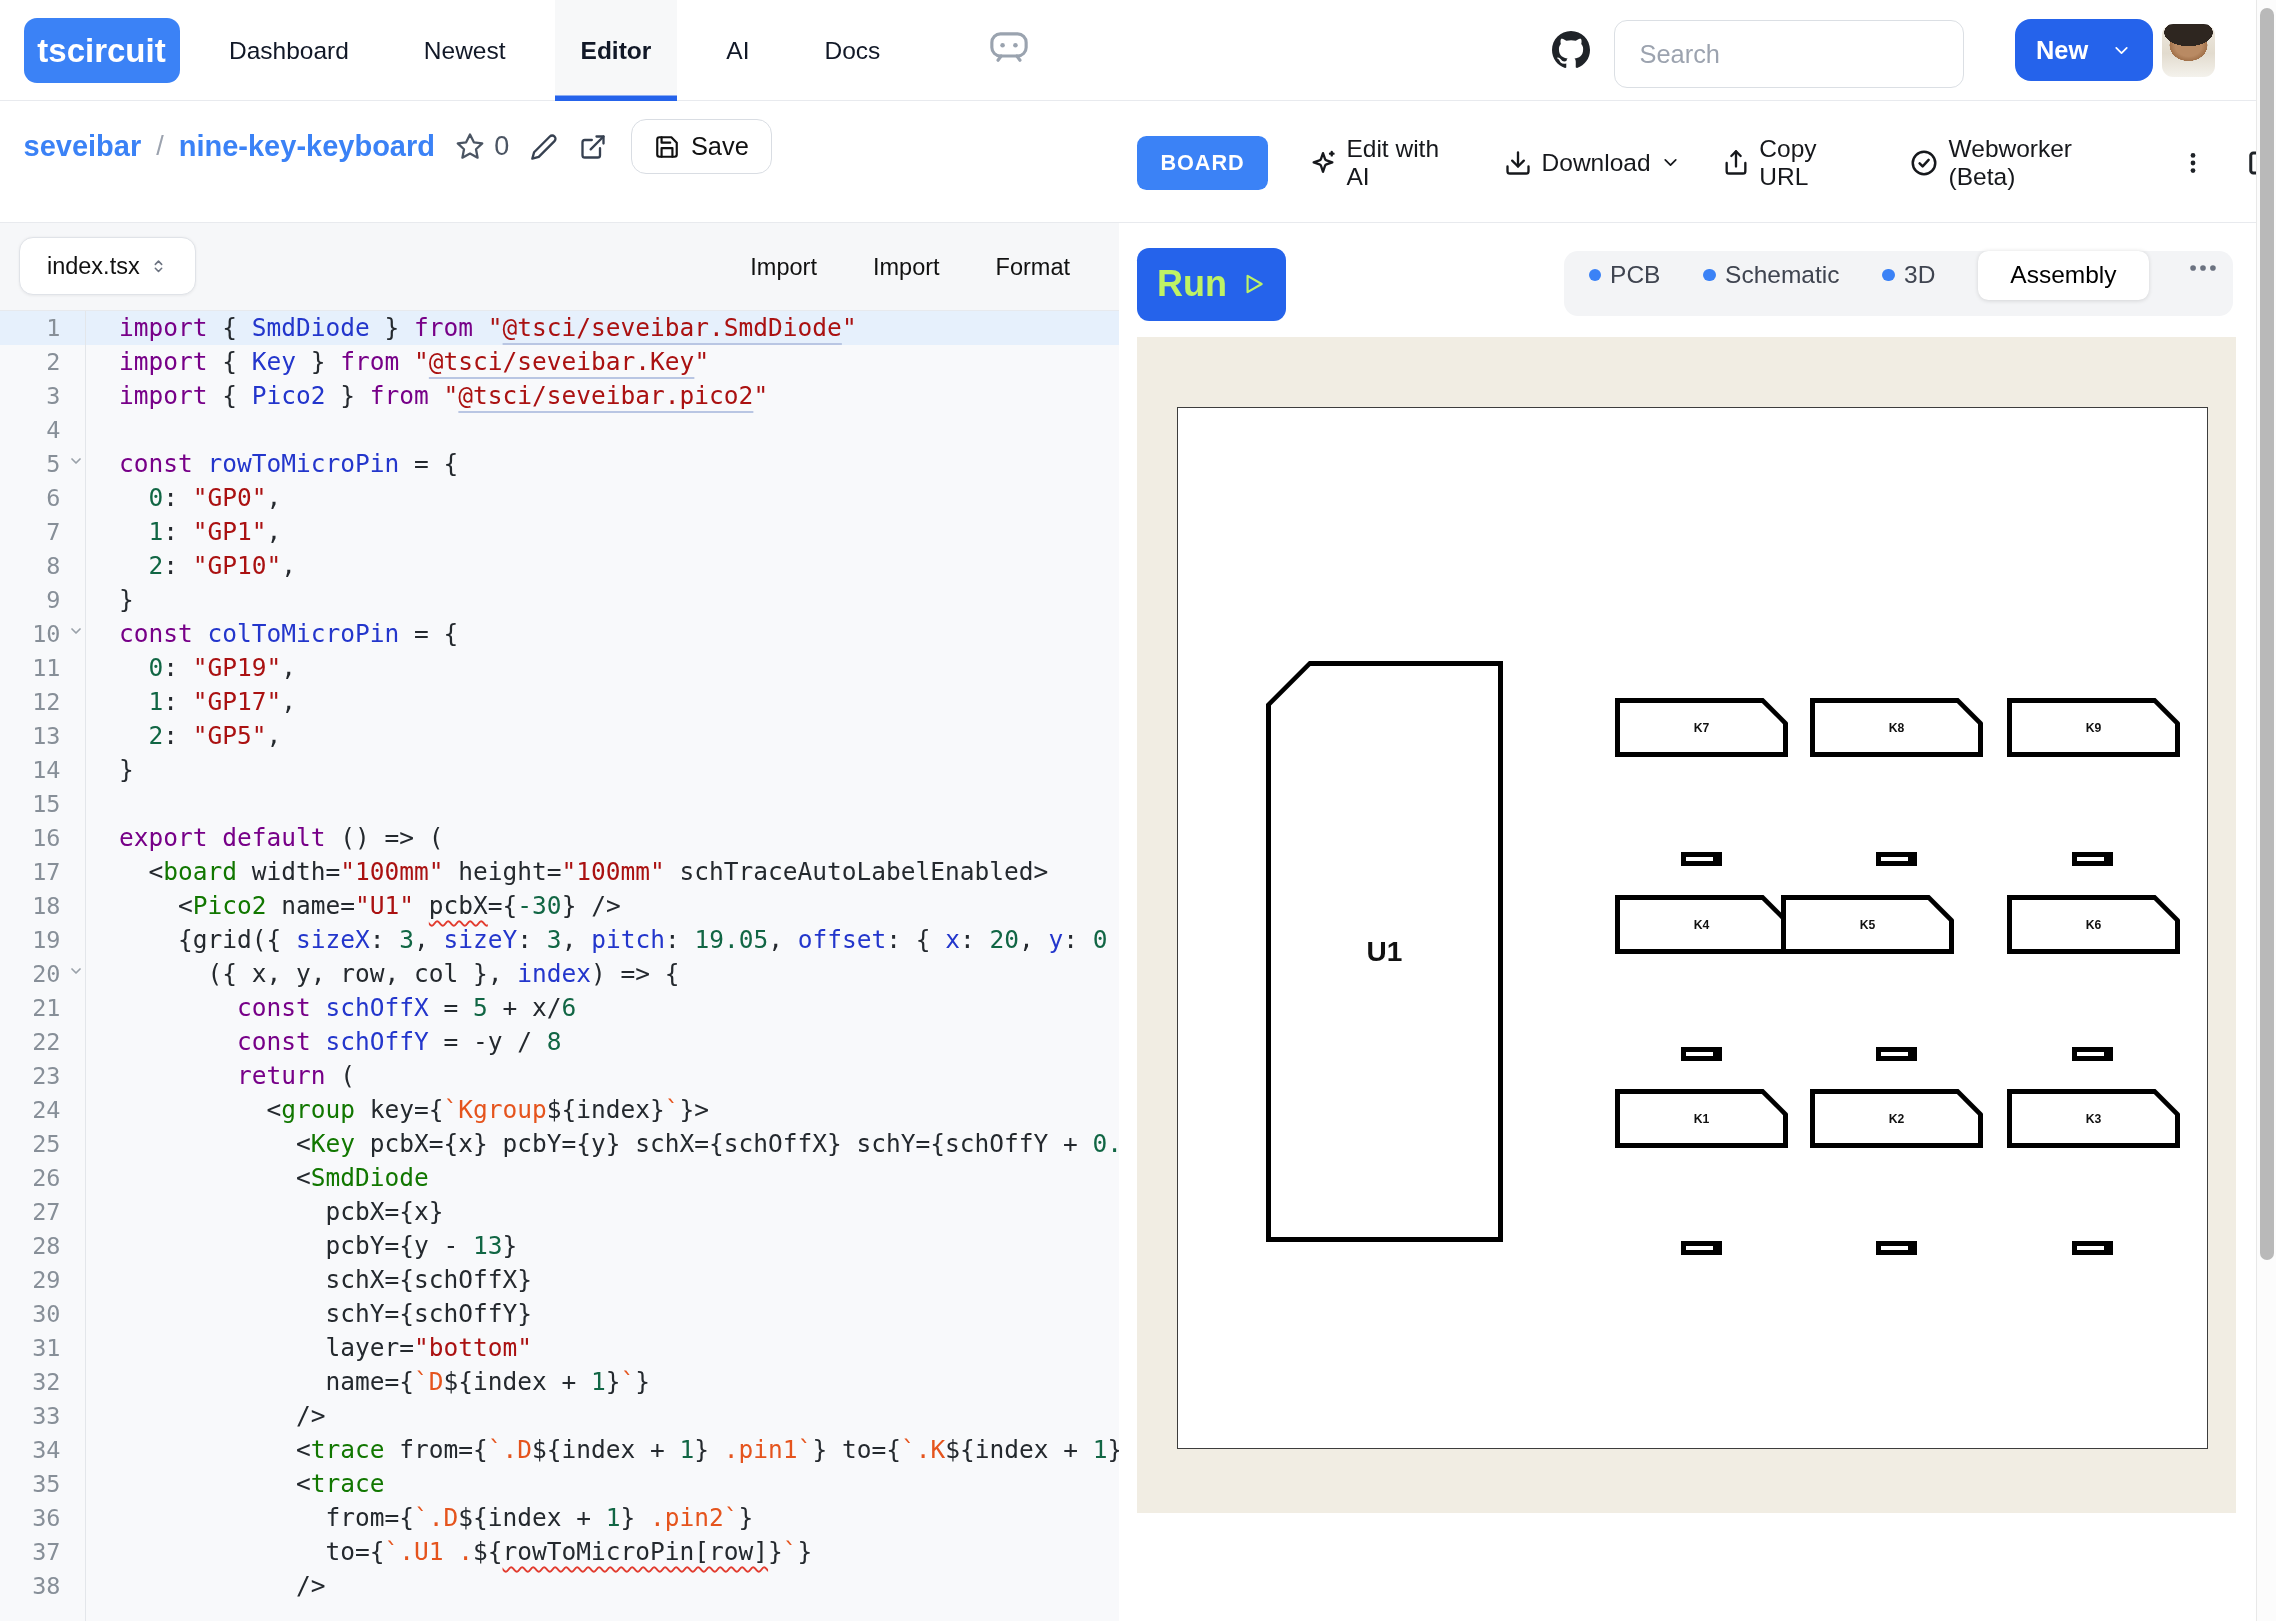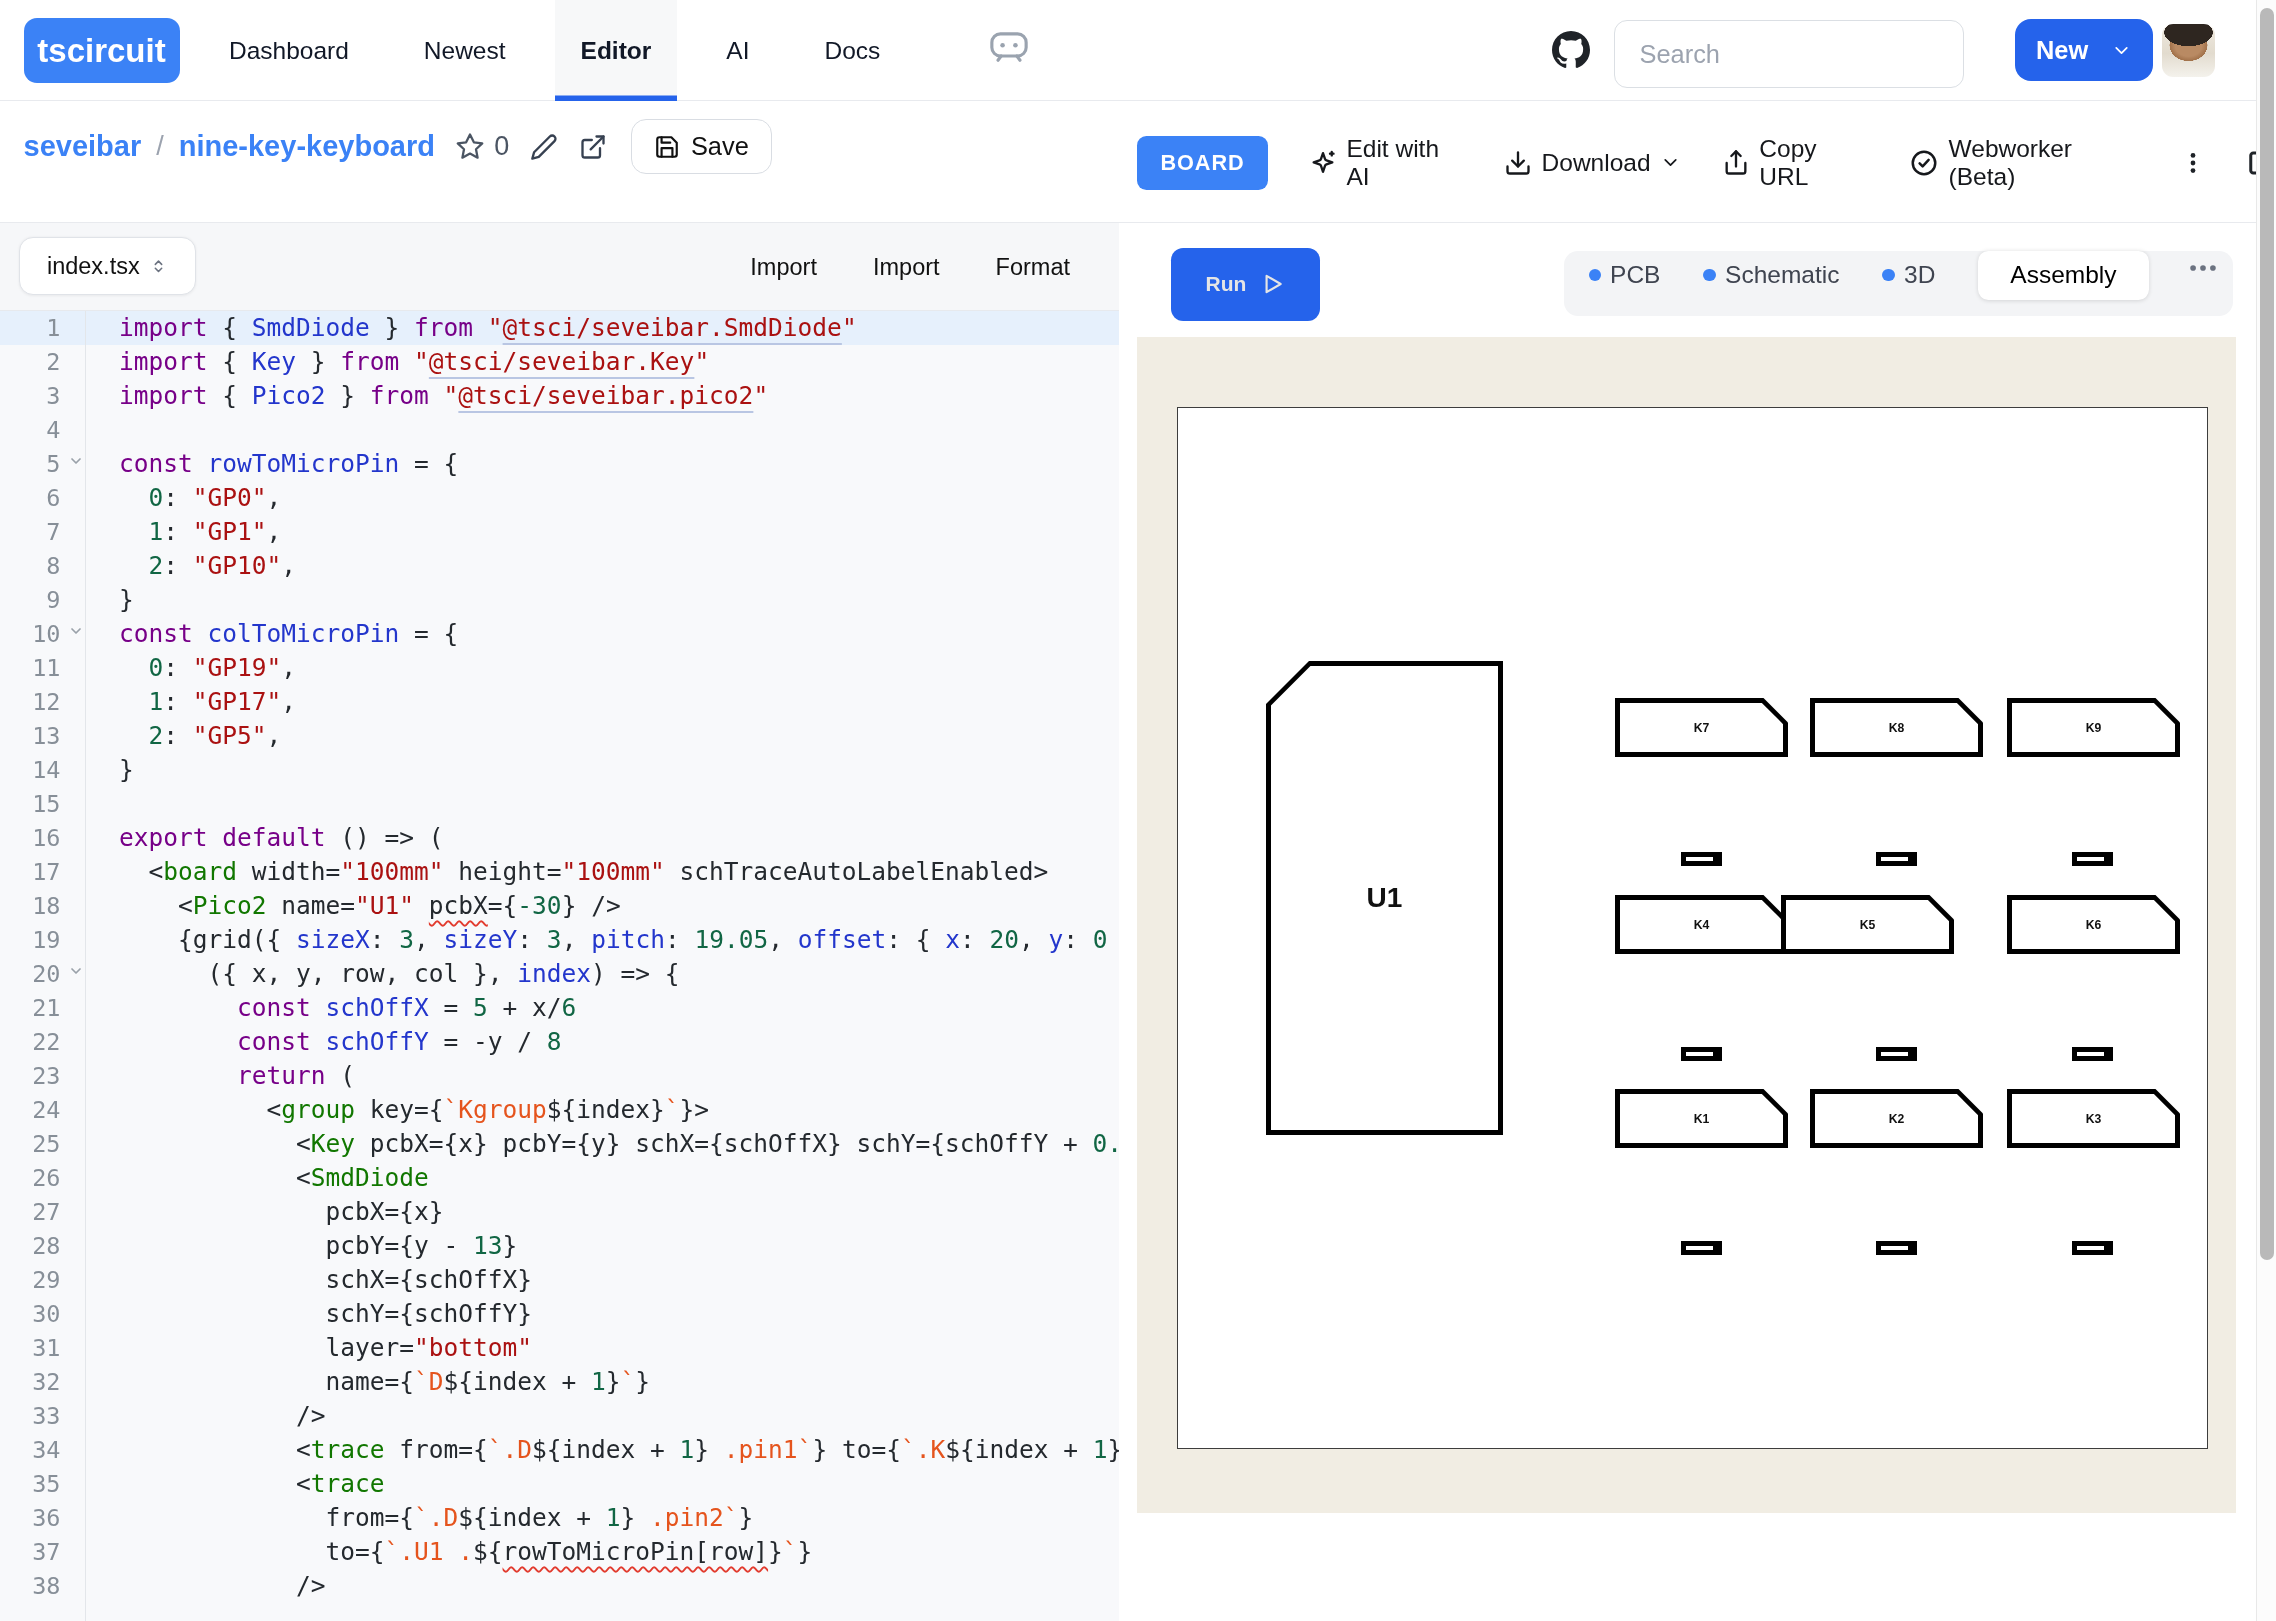--- a/index.html
+++ b/index.html
@@ -74,35 +74,35 @@
   .gutter-line { position:absolute; left:85px; top:0; height:100%; width:0.9px; background:#e3e6ea; }
   .tk-k { color:#770088; } .tk-d { color:#2336cc; } .tk-s { color:#aa1111; }
   .tk-n { color:#116644; } .tk-t { color:#117700; } .tk-o { color:#e5541d; }
   .tk-p { color:#24292e; }
   .tk-e { color:#24292e; text-decoration: underline wavy #e23b2e 1.9px; text-underline-offset:5.6px; }
   .tk-u { color:#aa1111; text-decoration: underline solid #b9c6e3 1.9px; text-underline-offset:6.6px; }
 
   
   .right-panel { position:absolute; left:1119px; top:223px; width:1137px; height:1398px; background:#fff; }
   .run-btn { position:absolute; left:18px; top:24.5px; width:149px; height:73px; background:#2563eb;
-    border:none; border-radius:12.2px; color:#e5e5e5; display:flex; align-items:center; justify-content:center;
-    gap:13px; font-size:21px; font-weight:600; cursor:pointer; font-family:"Liberation Sans",sans-serif;margin-left:34px; }
+    border:none; border-radius:12.2px; color:#bef264; display:flex; align-items:center; justify-content:center;
+    gap:13px; font-size:36px; font-weight:600; cursor:pointer; font-family:"Liberation Sans",sans-serif; }
   .tabs { position:absolute; left:445px; top:28px; width:669px; height:65px; background:#f3f4f6;
     border-radius:14px; display:flex; align-items:flex-start; padding:0 24.5px; gap:43px; }
   .tab { display:flex; align-items:center; gap:9.4px; font-size:24.5px; color:#3f4450; cursor:pointer;
     background:none; border:none; font-family:"Liberation Sans",sans-serif; }
   .tab .dot { width:12.2px; height:12.2px; border-radius:50%; background:#3b82f6; }
   .tab.active { background:#fff; border-radius:10.4px; padding:10.4px 32px; color:#000; font-weight:500;
     box-shadow:0 0.9px 4.7px rgba(0,0,0,.13); }
   .tabs-more { color:#6b7280; cursor:pointer; display:inline-flex; margin-left:-5.6px; }
 
   .canvas { position:absolute; left:18px; top:114px; width:1099px; height:1176px; background:#f1ede3; }
   .pcb-board { position:absolute; left:40px; top:70px; width:1031px; height:1042px; background:#fff;
     border:1.9px solid #3d3d3d; }
-  .chip { position:absolute; left:88px; top:253px; width:237px; height:474px; background:#000;
+  .chip { position:absolute; left:88px; top:253px; width:237px; height:581px; background:#000;
     clip-path:polygon(43px 0,100% 0,100% 100%,0 100%,0 43px); cursor:pointer; }
   .chip-inner { position:absolute; inset:4.7px; background:#fff;
     clip-path:polygon(40px 0,100% 0,100% 100%,0 100%,0 40px);
     display:flex; align-items:center; justify-content:center; font-size:28px; font-weight:700; color:#111; }
   .key { position:absolute; width:173px; height:59px; background:#000;
     clip-path:polygon(0 0, calc(100% - 24.5px) 0, 100% 24.5px, 100% 100%, 0 100%); cursor:pointer; }
   .key-inner { position:absolute; inset:4.7px; background:#fff;
     clip-path:polygon(0 0, calc(100% - 21.7px) 0, 100% 21.7px, 100% 100%, 0 100%);
     display:flex; align-items:center; justify-content:center; font-size:12.2px; font-weight:700; color:#111; }
   .diode { position:absolute; width:41px; height:14px; background:#000; cursor:pointer; }

